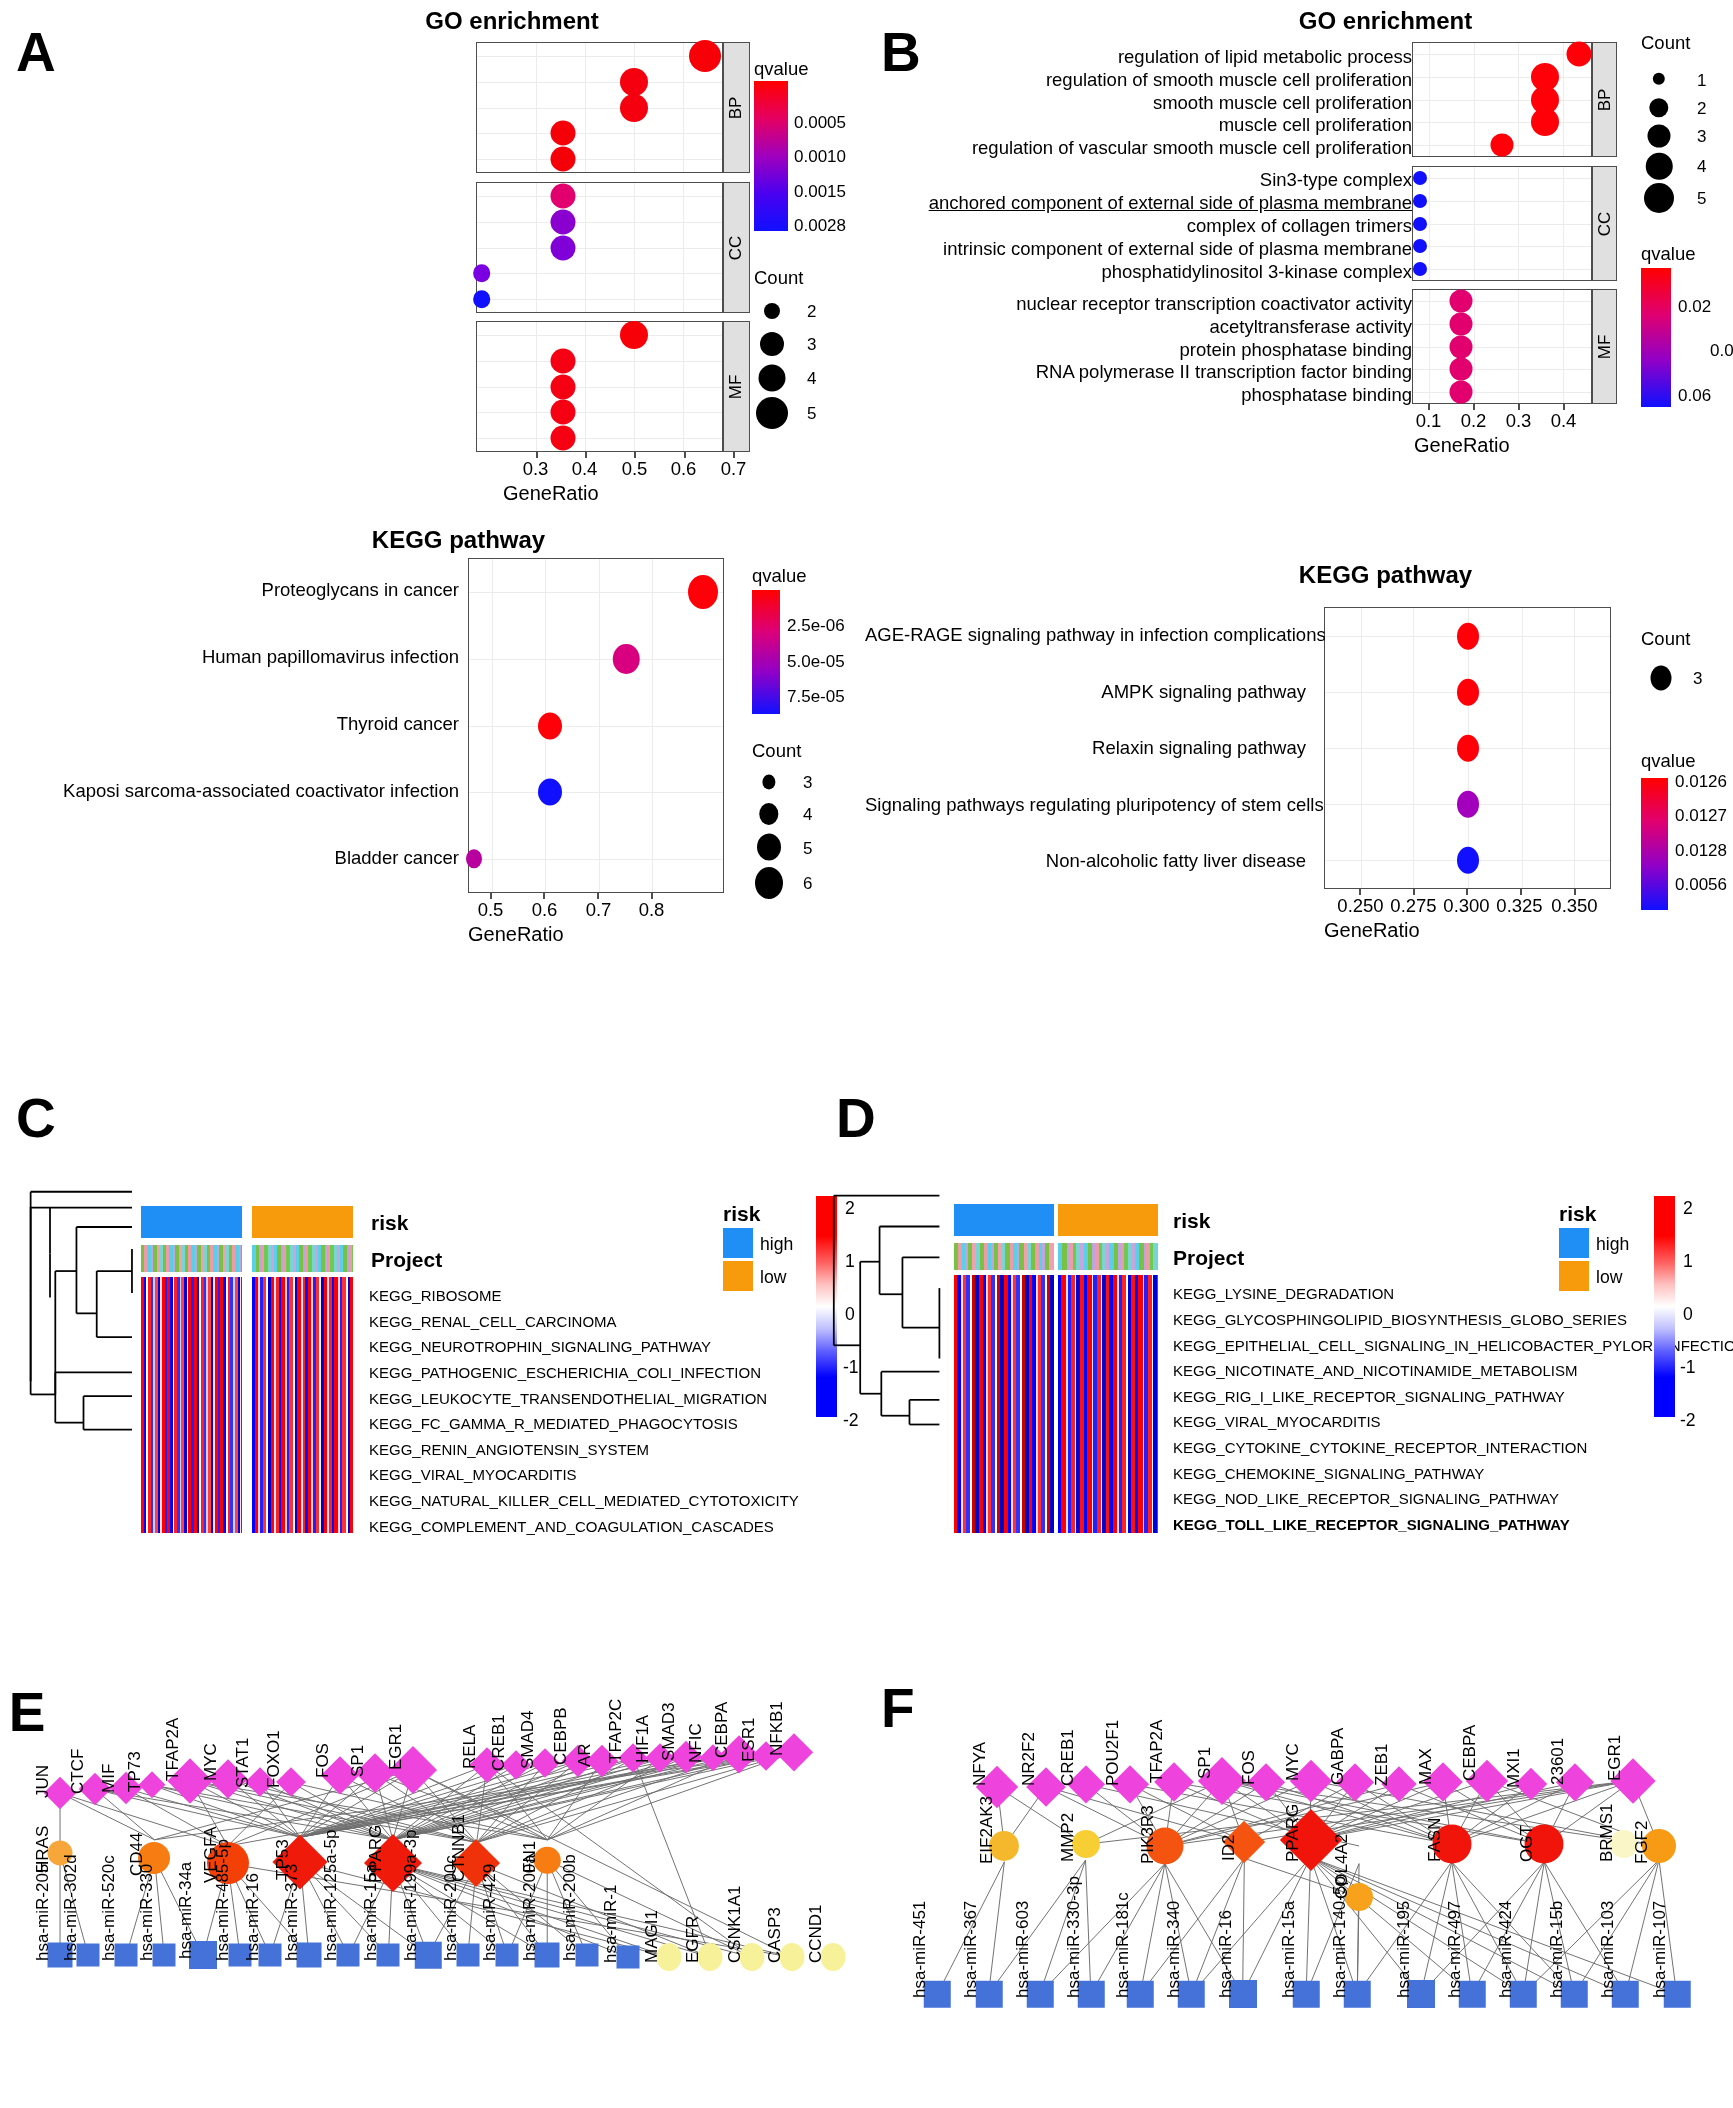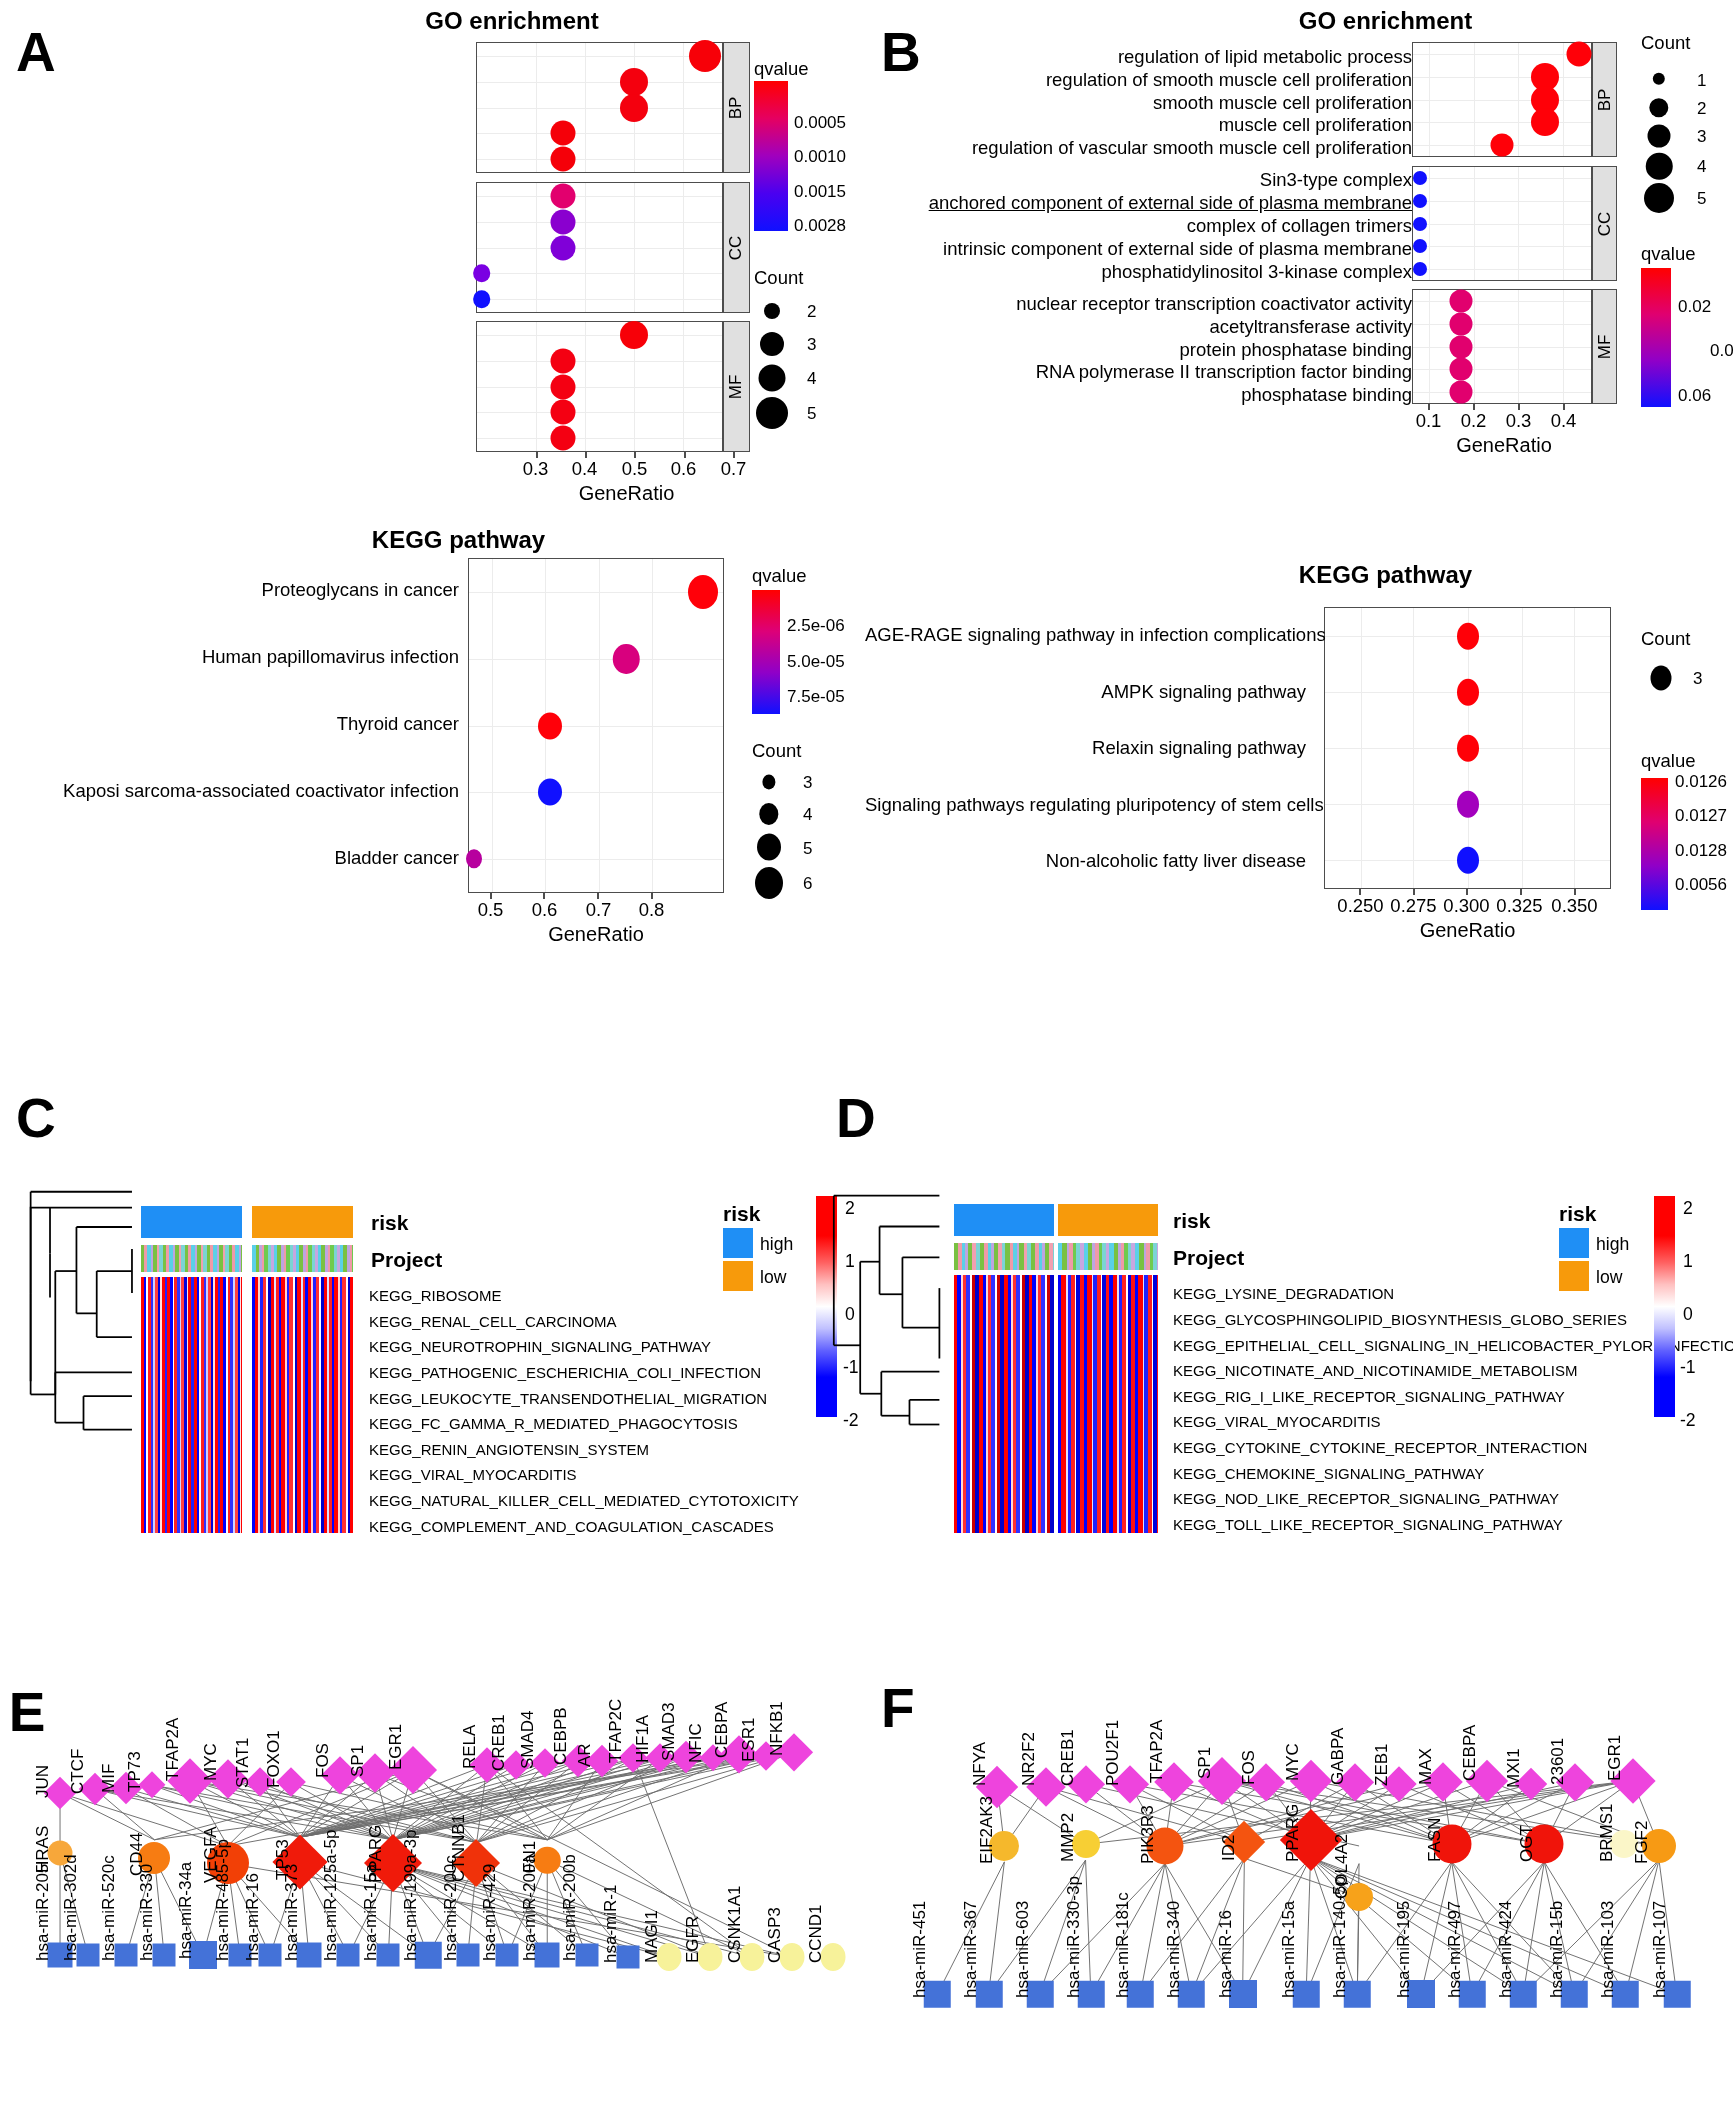--- a/index.html
+++ b/index.html
@@ -2,21 +2,21 @@
 <html style="font-size:14px"><head>
 <meta charset="utf-8">
 <style>
   html,body{margin:0;padding:0;background:#fff;}
   body{width:1734px;height:2109px;position:relative;font-family:"Liberation Sans",sans-serif;color:#000;}
   .panel{position:absolute;}
   .plabel{font-weight:bold;font-size:55px;line-height:1;font-family:"Liberation Sans",sans-serif;}
   .ptitle{font-weight:bold;font-size:24px;text-align:center;}
   .catlabel{font-size:18.5px;text-align:right;white-space:nowrap;line-height:1;}
   .tick{font-size:18.5px;text-align:center;white-space:nowrap;}
-  .axtitle{font-size:20px;text-align:center;}
+  .axtitle{font-size:20px;}
   .legtitle{font-size:18.5px;font-weight:normal;}
   .legtick{font-size:17px;white-space:nowrap;}
   .grid-box{position:absolute;border:1.8px solid #4d4d4d;background:#fff;box-sizing:border-box;}
   .facet{position:absolute;border:1.8px solid #4d4d4d;background:#e0e0e0;box-sizing:border-box;}
   .facet span{position:absolute;left:50%;top:50%;transform:translate(-50%,-50%) rotate(-90deg);font-size:17px;white-space:nowrap;}
   .vline{position:absolute;width:0.9px;background:#ececec;}
   .hline{position:absolute;height:0.9px;background:#ececec;}
   .dot{position:absolute;border-radius:50%;transform:translate(-50%,-50%);}
   .tickmark{position:absolute;background:#4d4d4d;width:1.8px;height:6.2px;}
   .cbar{position:absolute;}
@@ -452,21 +452,21 @@
 
   <div class="hm-row" style="position:absolute;left:353px;top:213px;">KEGG_LYSINE_DEGRADATION</div>
   <div class="hm-row" style="position:absolute;left:353px;top:239px;">KEGG_GLYCOSPHINGOLIPID_BIOSYNTHESIS_GLOBO_SERIES</div>
   <div class="hm-row" style="position:absolute;left:353px;top:265px;">KEGG_EPITHELIAL_CELL_SIGNALING_IN_HELICOBACTER_PYLORI_INFECTION</div>
   <div class="hm-row" style="position:absolute;left:353px;top:290px;">KEGG_NICOTINATE_AND_NICOTINAMIDE_METABOLISM</div>
   <div class="hm-row" style="position:absolute;left:353px;top:316px;">KEGG_RIG_I_LIKE_RECEPTOR_SIGNALING_PATHWAY</div>
   <div class="hm-row" style="position:absolute;left:353px;top:341px;">KEGG_VIRAL_MYOCARDITIS</div>
   <div class="hm-row" style="position:absolute;left:353px;top:367px;">KEGG_CYTOKINE_CYTOKINE_RECEPTOR_INTERACTION</div>
   <div class="hm-row" style="position:absolute;left:353px;top:393px;">KEGG_CHEMOKINE_SIGNALING_PATHWAY</div>
   <div class="hm-row" style="position:absolute;left:353px;top:418px;">KEGG_NOD_LIKE_RECEPTOR_SIGNALING_PATHWAY</div>
-  <div class="hm-row" style="position:absolute;left:353px;top:444px;">KEGG_TOLL_LIKE_RECEPTOR_SIGNALING_PATHWAY</div>
+  <div class="hm-row" style="position:absolute;left:353px;top:444px;font-weight:bold;">KEGG_TOLL_LIKE_RECEPTOR_SIGNALING_PATHWAY</div>
 
   <div class="hm-title" style="position:absolute;left:739px;top:130px;">risk</div>
   <div style="position:absolute;left:739px;top:156px;width:30px;height:30px;background:#1f8ff5;"></div>
   <div class="hm-legtxt" style="position:absolute;left:776px;top:162px;">high</div>
   <div style="position:absolute;left:739px;top:189px;width:30px;height:30px;background:#f79a0b;"></div>
   <div class="hm-legtxt" style="position:absolute;left:776px;top:195px;">low</div>
 
   <div class="cbar" style="left:834px;top:124px;width:21px;height:221px;background:linear-gradient(#ff0000 0%,#ff0000 18%,#ff6060 30%,#ffc0c0 40%,#ffffff 50%,#c0c0ff 60%,#6060ff 70%,#0000ff 82%,#0000ff 100%);"></div>
   <div class="hm-legtxt" style="position:absolute;left:863px;top:126px;">2</div>
   <div class="hm-legtxt" style="position:absolute;left:863px;top:179px;">1</div>

